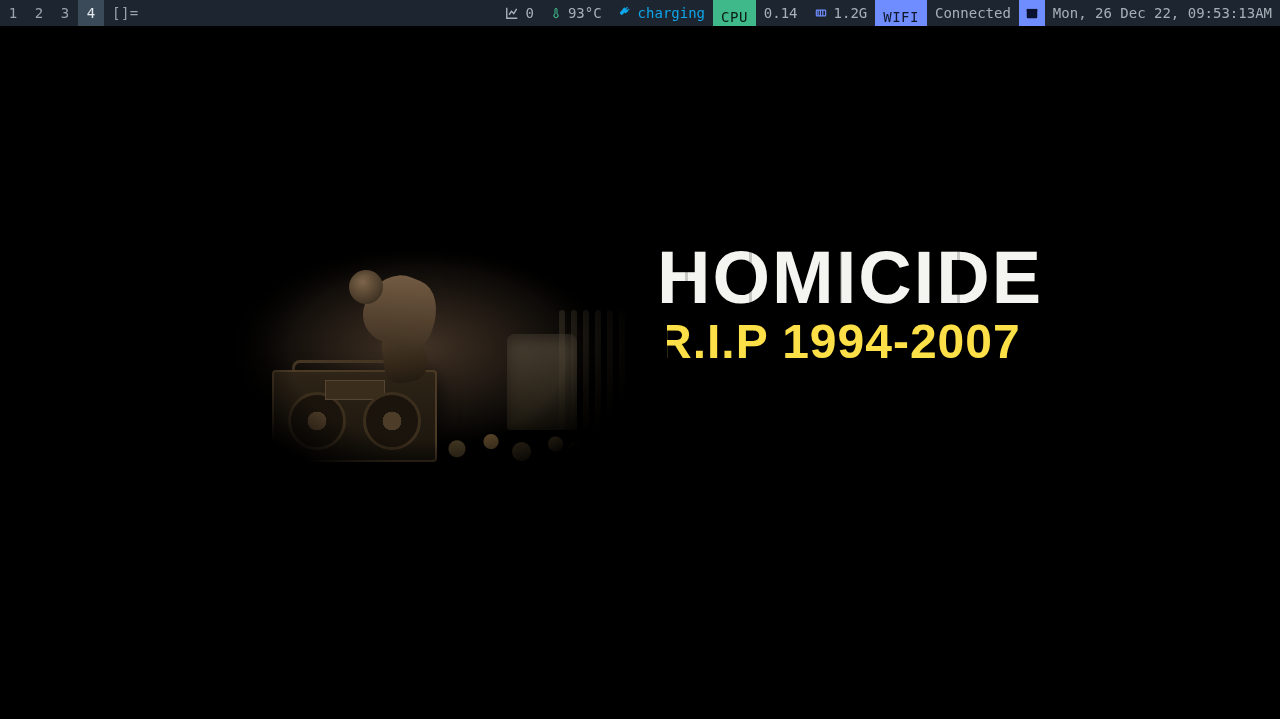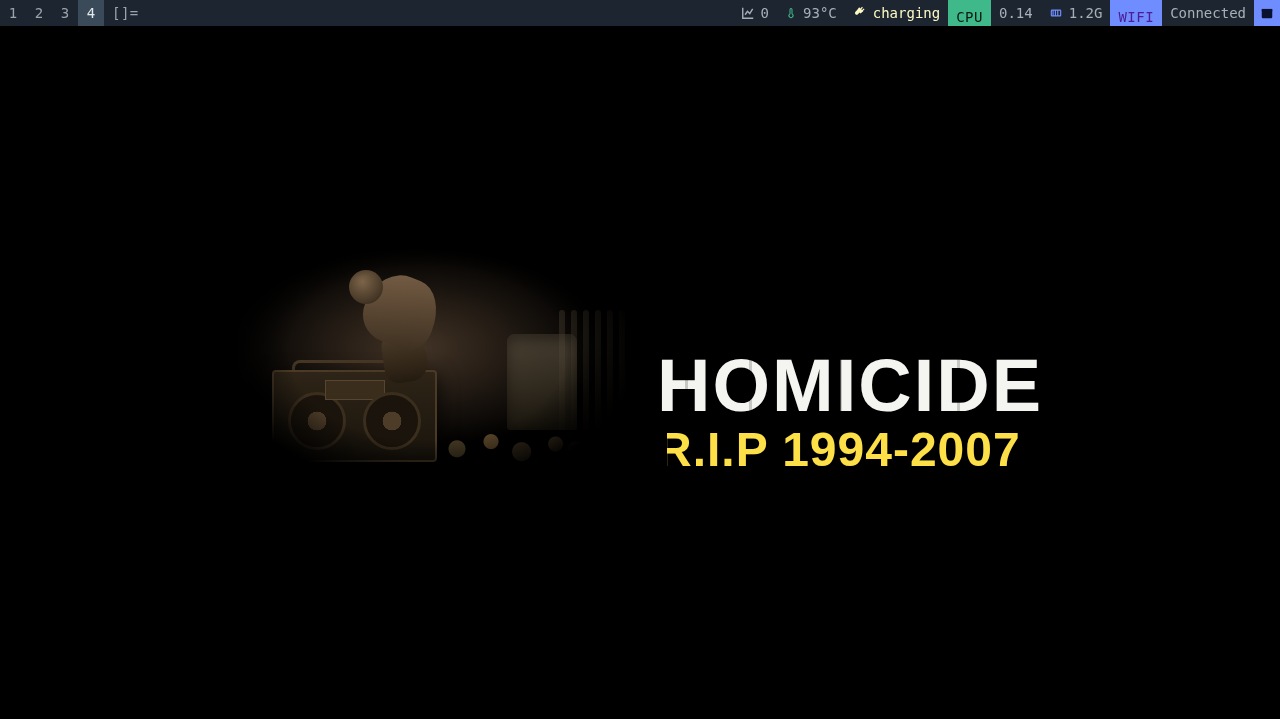--- a/index.html
+++ b/index.html
@@ -52,43 +52,43 @@
   }
   .seg .ico { display: inline-flex; align-items: center; }
   .lbl-box {
     display: flex;
     align-items: center;
     padding: 17px 8px;
     font-weight: 500;
     letter-spacing: 0.5px;
   }
   .lbl-cpu  { background: #3fb98a; color: #0b1a14; }
-  .lbl-wifi { background: #6f8dff; color: #4c1d95; }
+  .lbl-wifi { background: #6f8dff; color: #0f172a; }
   .lbl-date { background: #6f8dff; color: #0b1230; padding: 0 6px; }
   .lbl-date .ico svg { display:block; }
 
   .txt-gray  { color: #a7b0b8; }
   .txt-green { color: #3fb98a; }
-  .txt-red   { color: #fef9c3; }
+  .txt-red   { color: #0ea5e9; }
   .txt-blue  { color: #6f8dff; }
 
   
   .desktop {
     position: relative;
     width: 100%;
     height: calc(100% - 26px);
     background: #000;
   }
   .wall {
     position: absolute;
     left: 50%;
     top: 48%;
     transform: translate(-50%, -50%);
     display: flex;
-    align-items: flex-end;
+    align-items: flex-start;
     gap: 20px;
   }
 
   
   .scene {
     position: relative;
     width: 400px;
     height: 230px;
   }
   .scene::before {
@@ -303,20 +303,23 @@
       <span class="txt-gray">Connected</span>
     </div>
 
     <div class="lbl-box lbl-date">
       <span class="ico">
         <svg width="14" height="14" viewBox="0 0 24 24" fill="currentColor">
           <rect x="3" y="5" width="18" height="16" rx="2" fill="currentColor"></rect>
           <rect x="3" y="5" width="18" height="4" fill="#0b1230"></rect>
         </svg>
       </span>
+    </div>
+    <div class="seg">
+      <span class="txt-gray">Mon, 26 Dec 22, 09:53:13AM</span>
     </div>
 
   </div>
 </div>
 
 <div class="desktop">
   <div class="wall">
 
     <div class="scene">
       <div class="fence">

